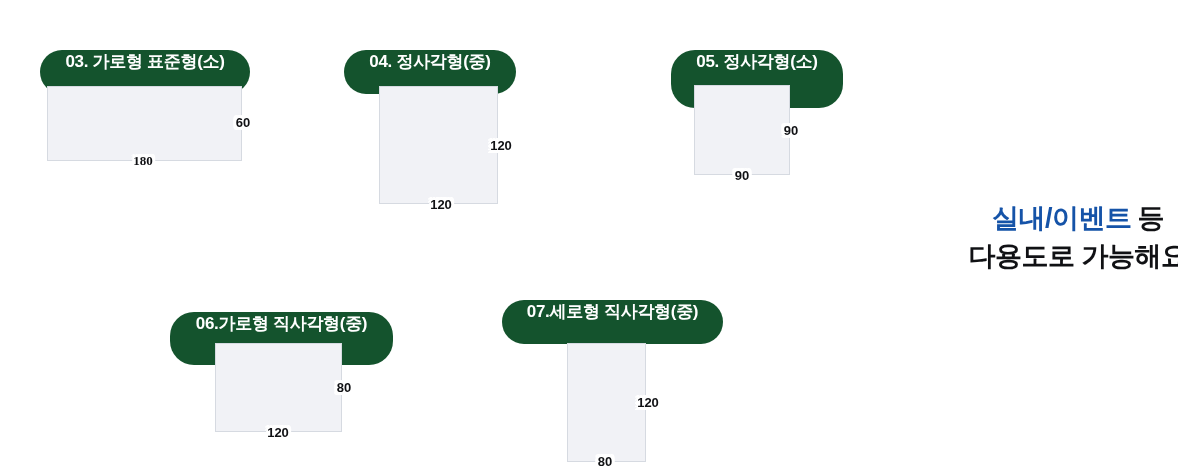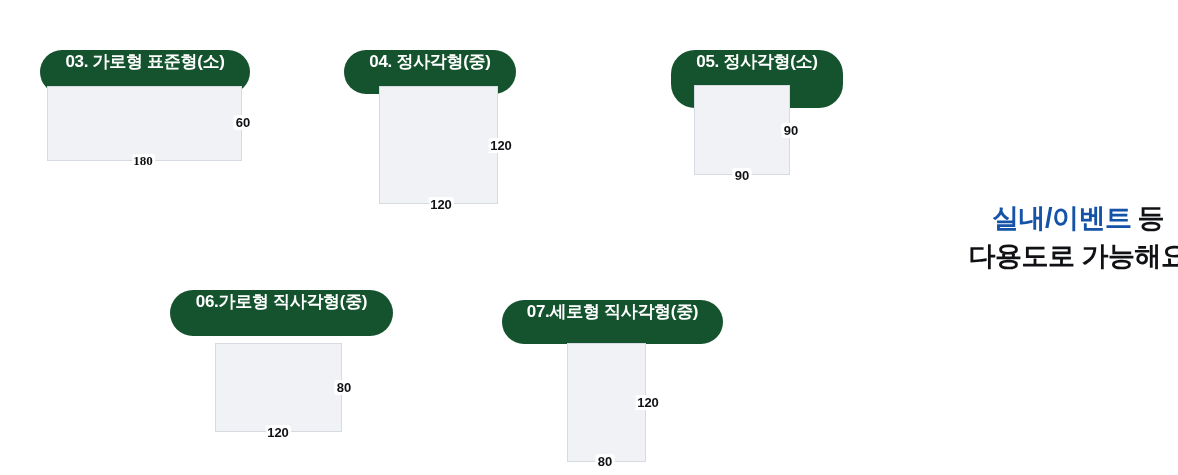--- a/index.html
+++ b/index.html
@@ -88,21 +88,21 @@
   <div class="group">
     <div class="pill" style="left:671px; top:6px; width:172px; height:58px;">
       <span>05. 정사각형(소)</span>
     </div>
     <div class="size-rect" style="left:694px; top:85px; width:96px; height:90px;"></div>
     <span class="dim" style="left:791px; top:130px;">90</span>
     <span class="dim" style="left:742px; top:175px;">90</span>
   </div>
 
   <div class="group">
-    <div class="pill" style="left:170px; top:246px; width:223px; height:46px;">
+    <div class="pill" style="left:170px; top:268px; width:223px; height:53px;">
       <span>06.가로형 직사각형(중)</span>
     </div>
     <div class="size-rect" style="left:215px; top:343px; width:127px; height:89px;"></div>
     <span class="dim" style="left:344px; top:387px;">80</span>
     <span class="dim" style="left:278px; top:432px;">120</span>
   </div>
 
   <div class="group">
     <div class="pill" style="left:502px; top:256px; width:221px; height:44px;">
       <span>07.세로형 직사각형(중)</span>

